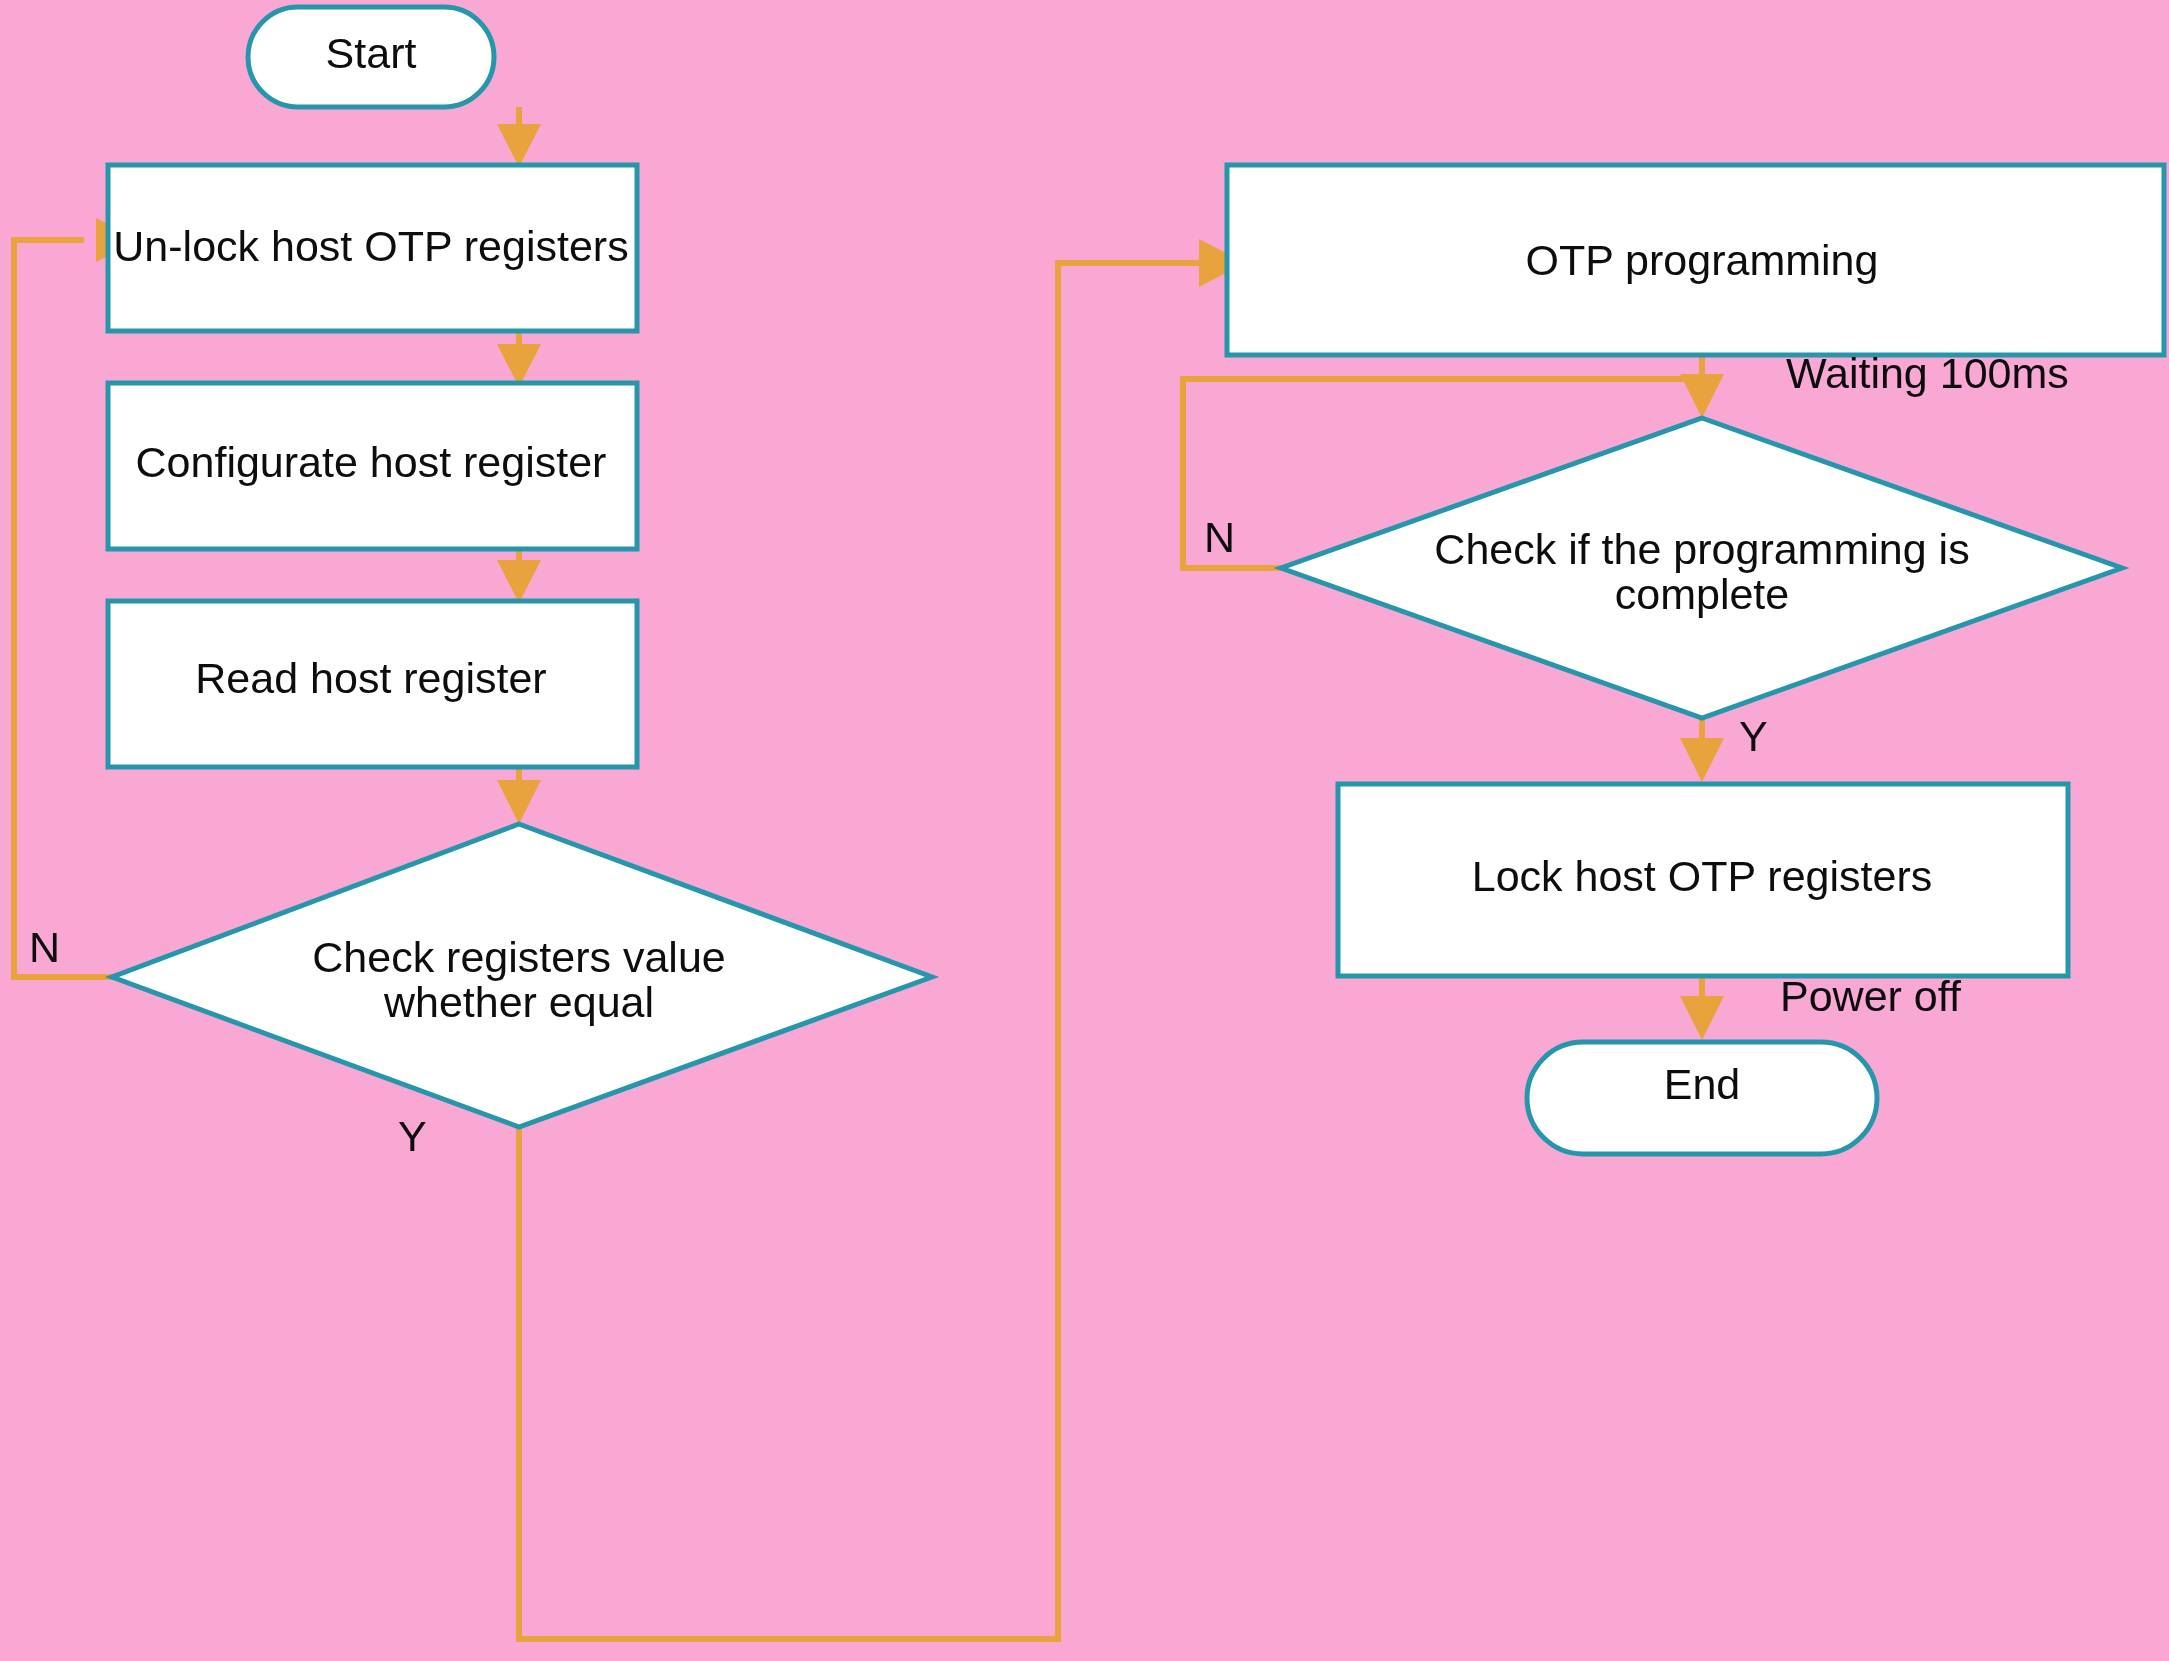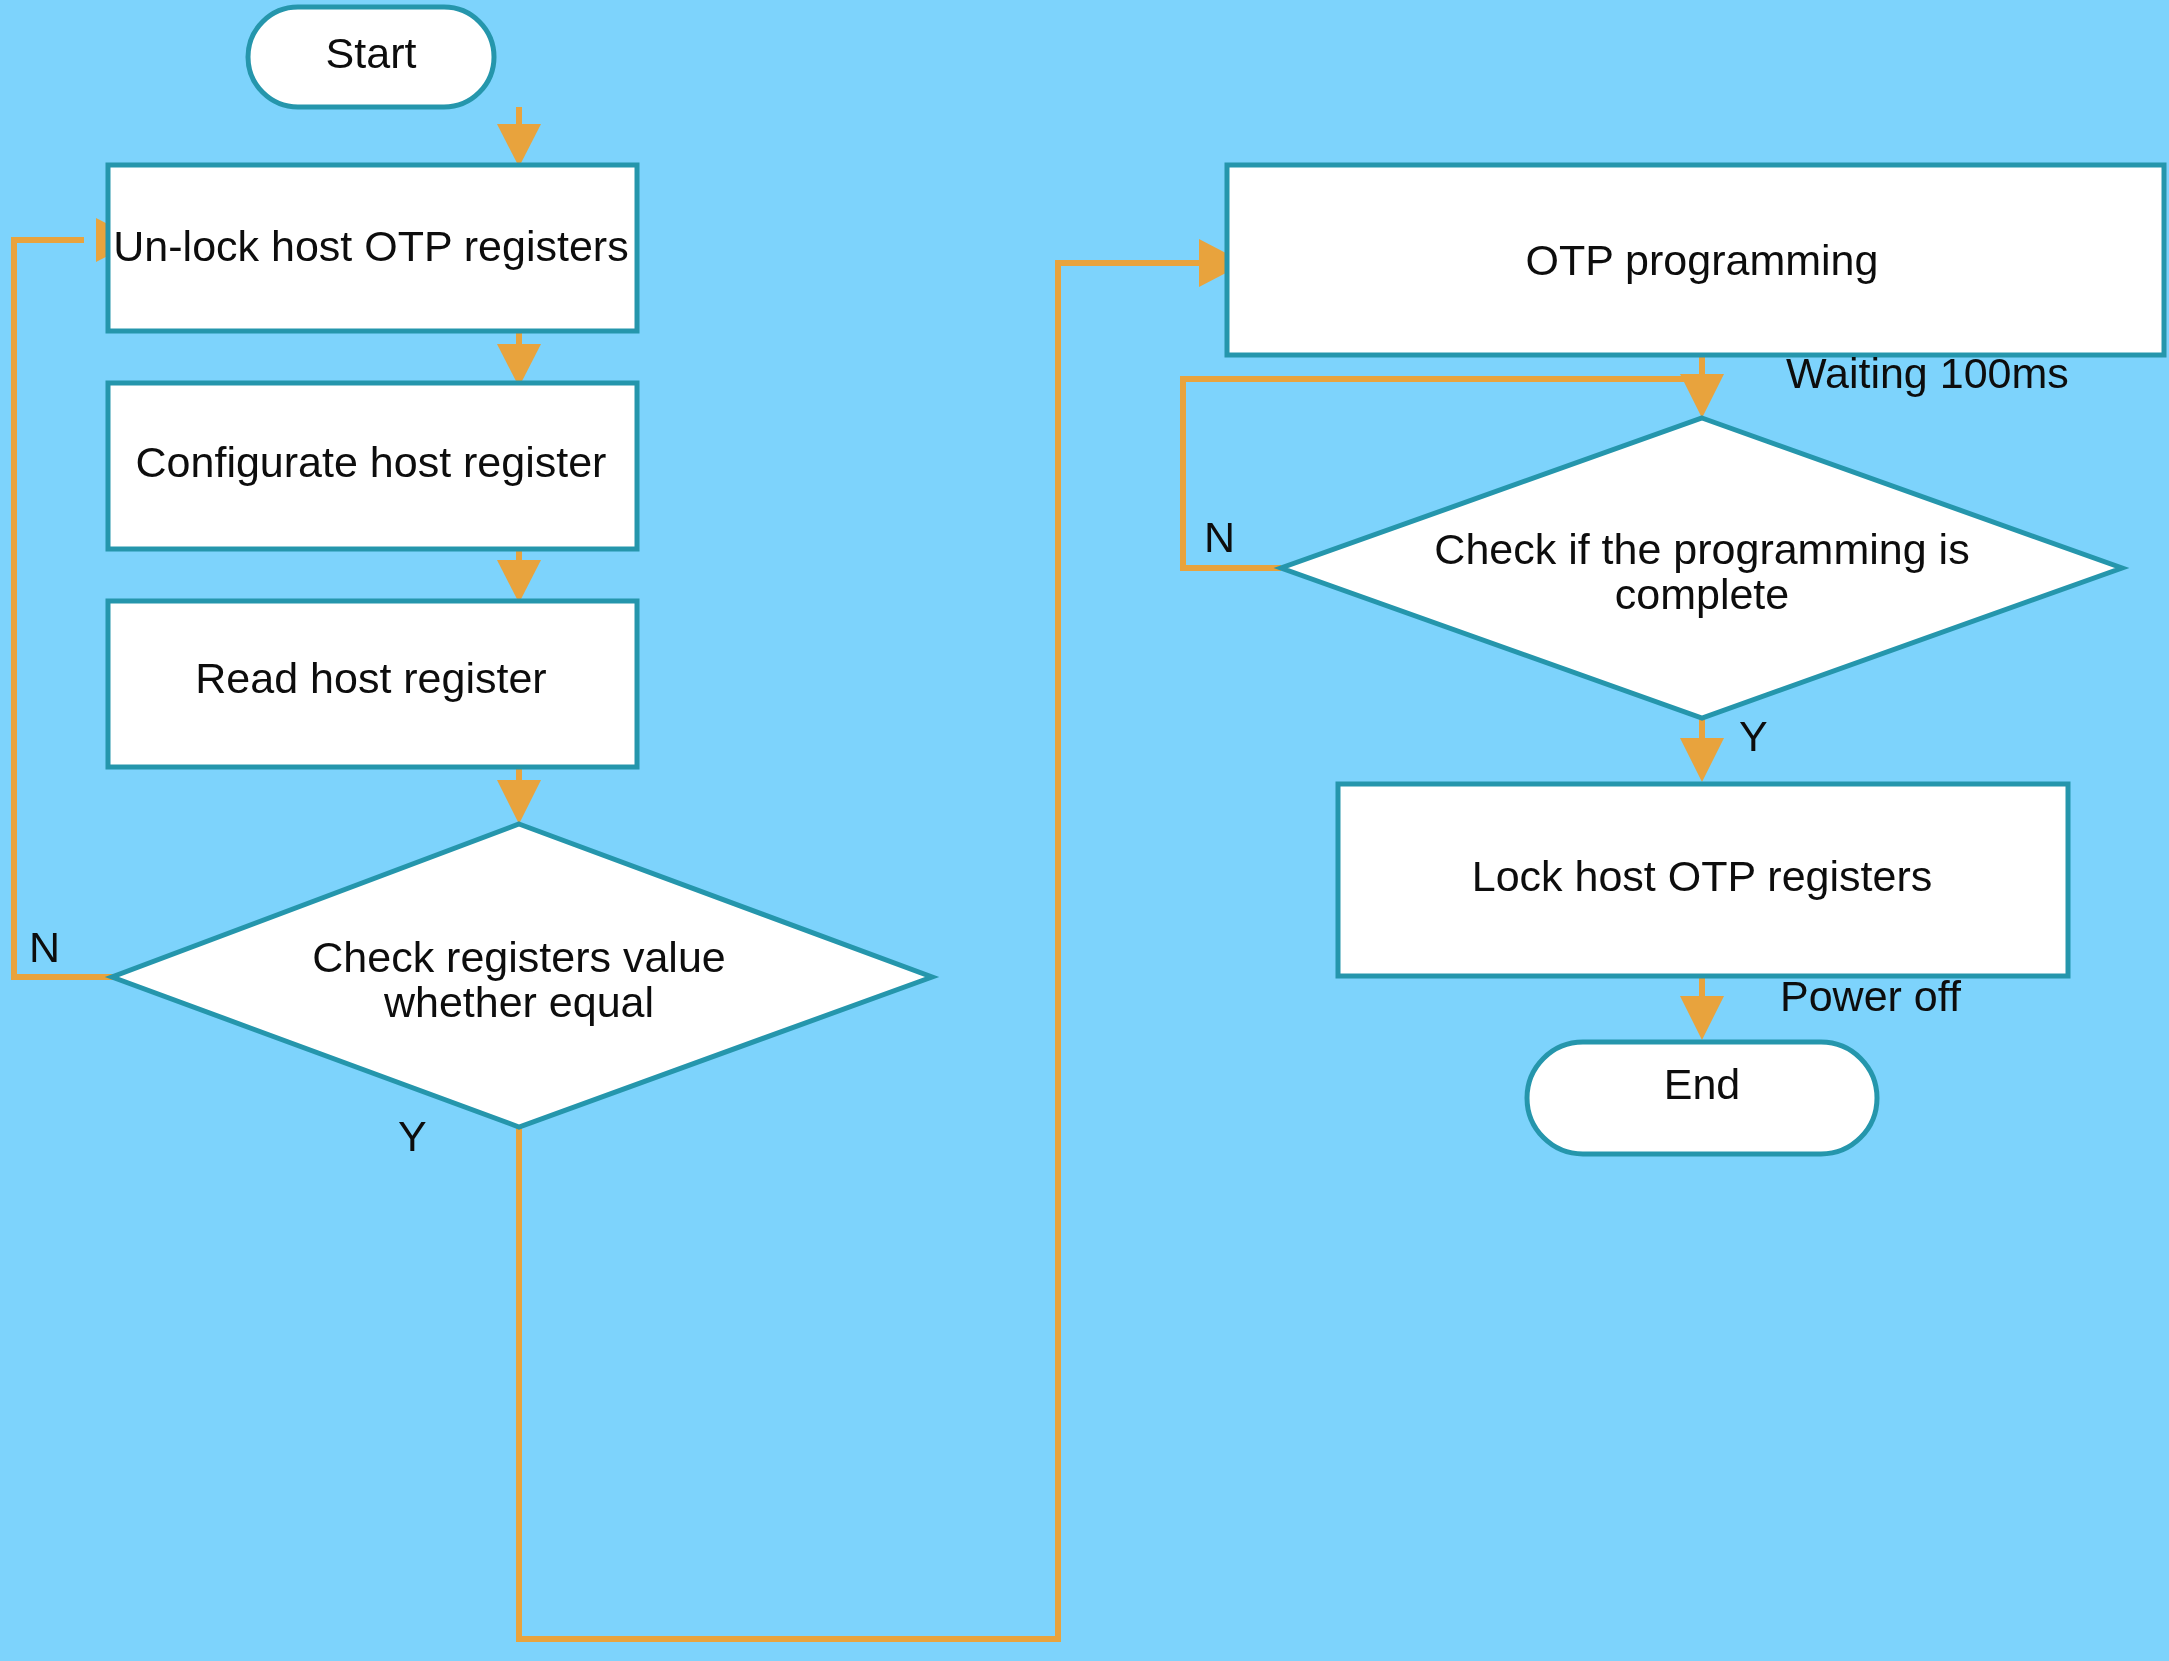--- a/index.html
+++ b/index.html
@@ -7,21 +7,21 @@
     padding: 0;
     background: #ffffff;
   }
   body {
     font-family: "Liberation Sans", sans-serif;
   }
   #canvas-wrap {
     position: relative;
     width: 2169px;
     height: 1661px;
-    background: #7dd3fc;
+    background: #f9a8d4;
     overflow: hidden;
   }
   svg#flow {
     position: absolute;
     top: 0;
     left: 0;
     width: 2169px;
     height: 1661px;
     display: block;
   }

